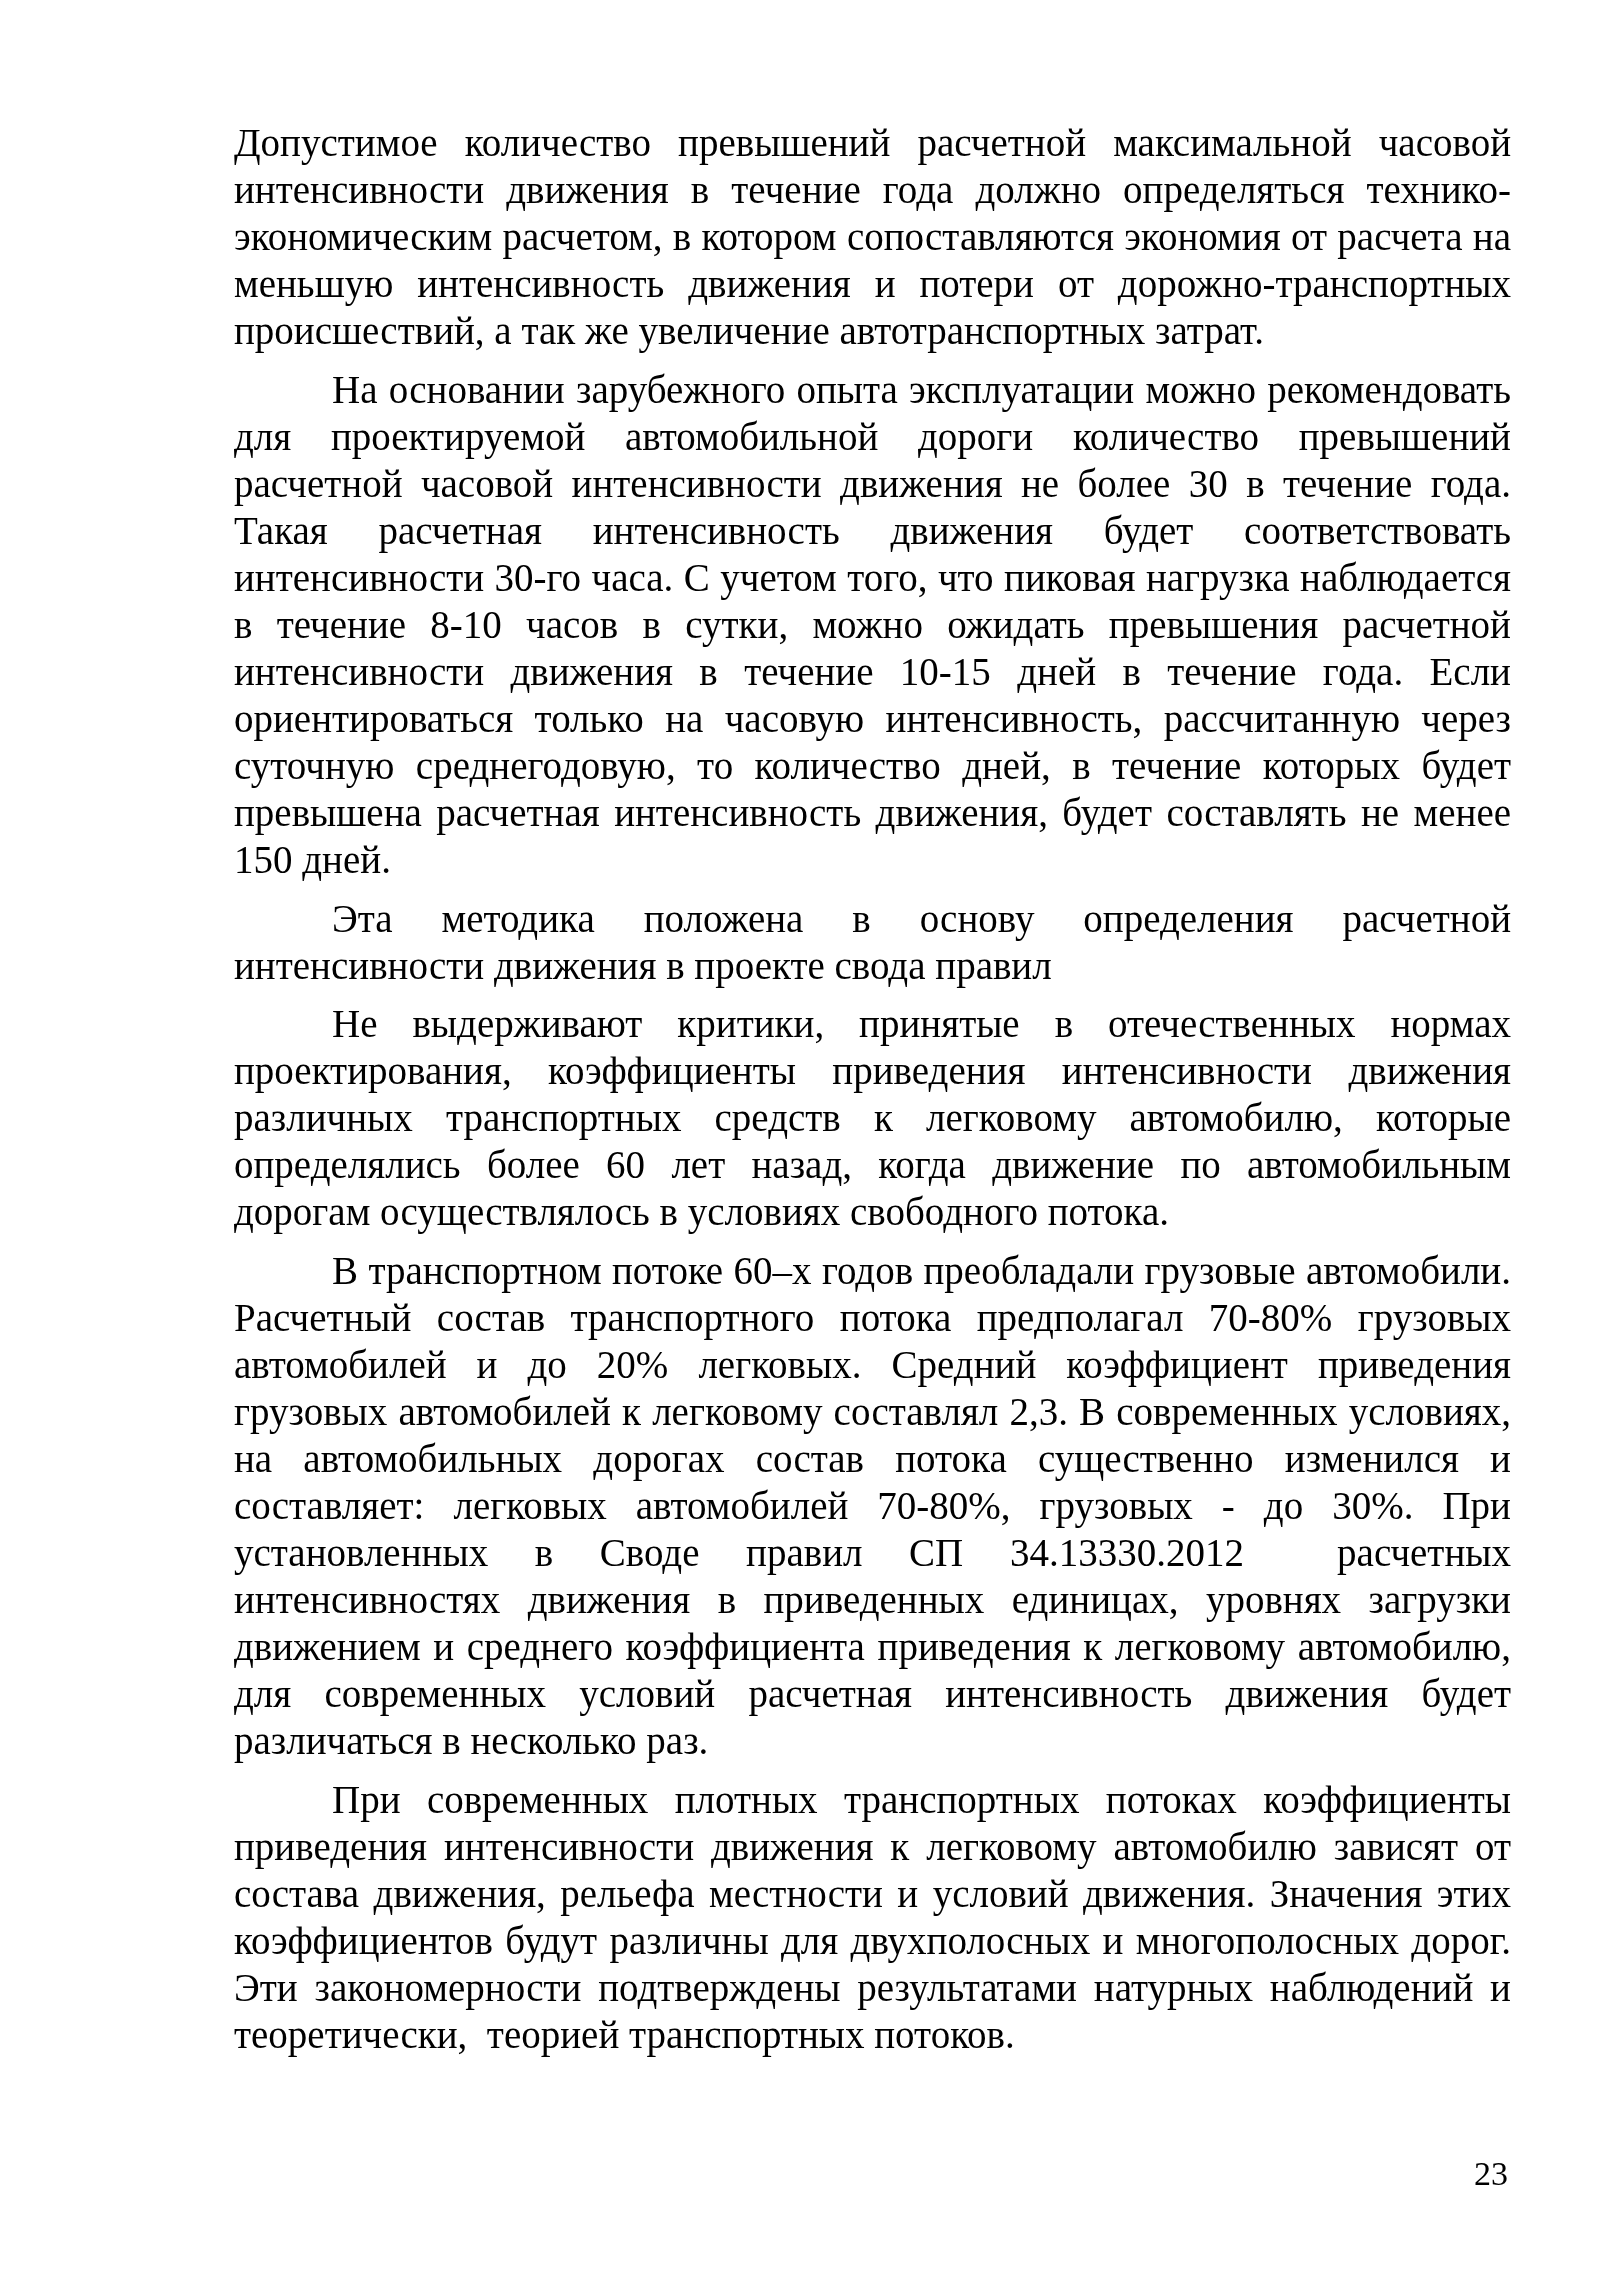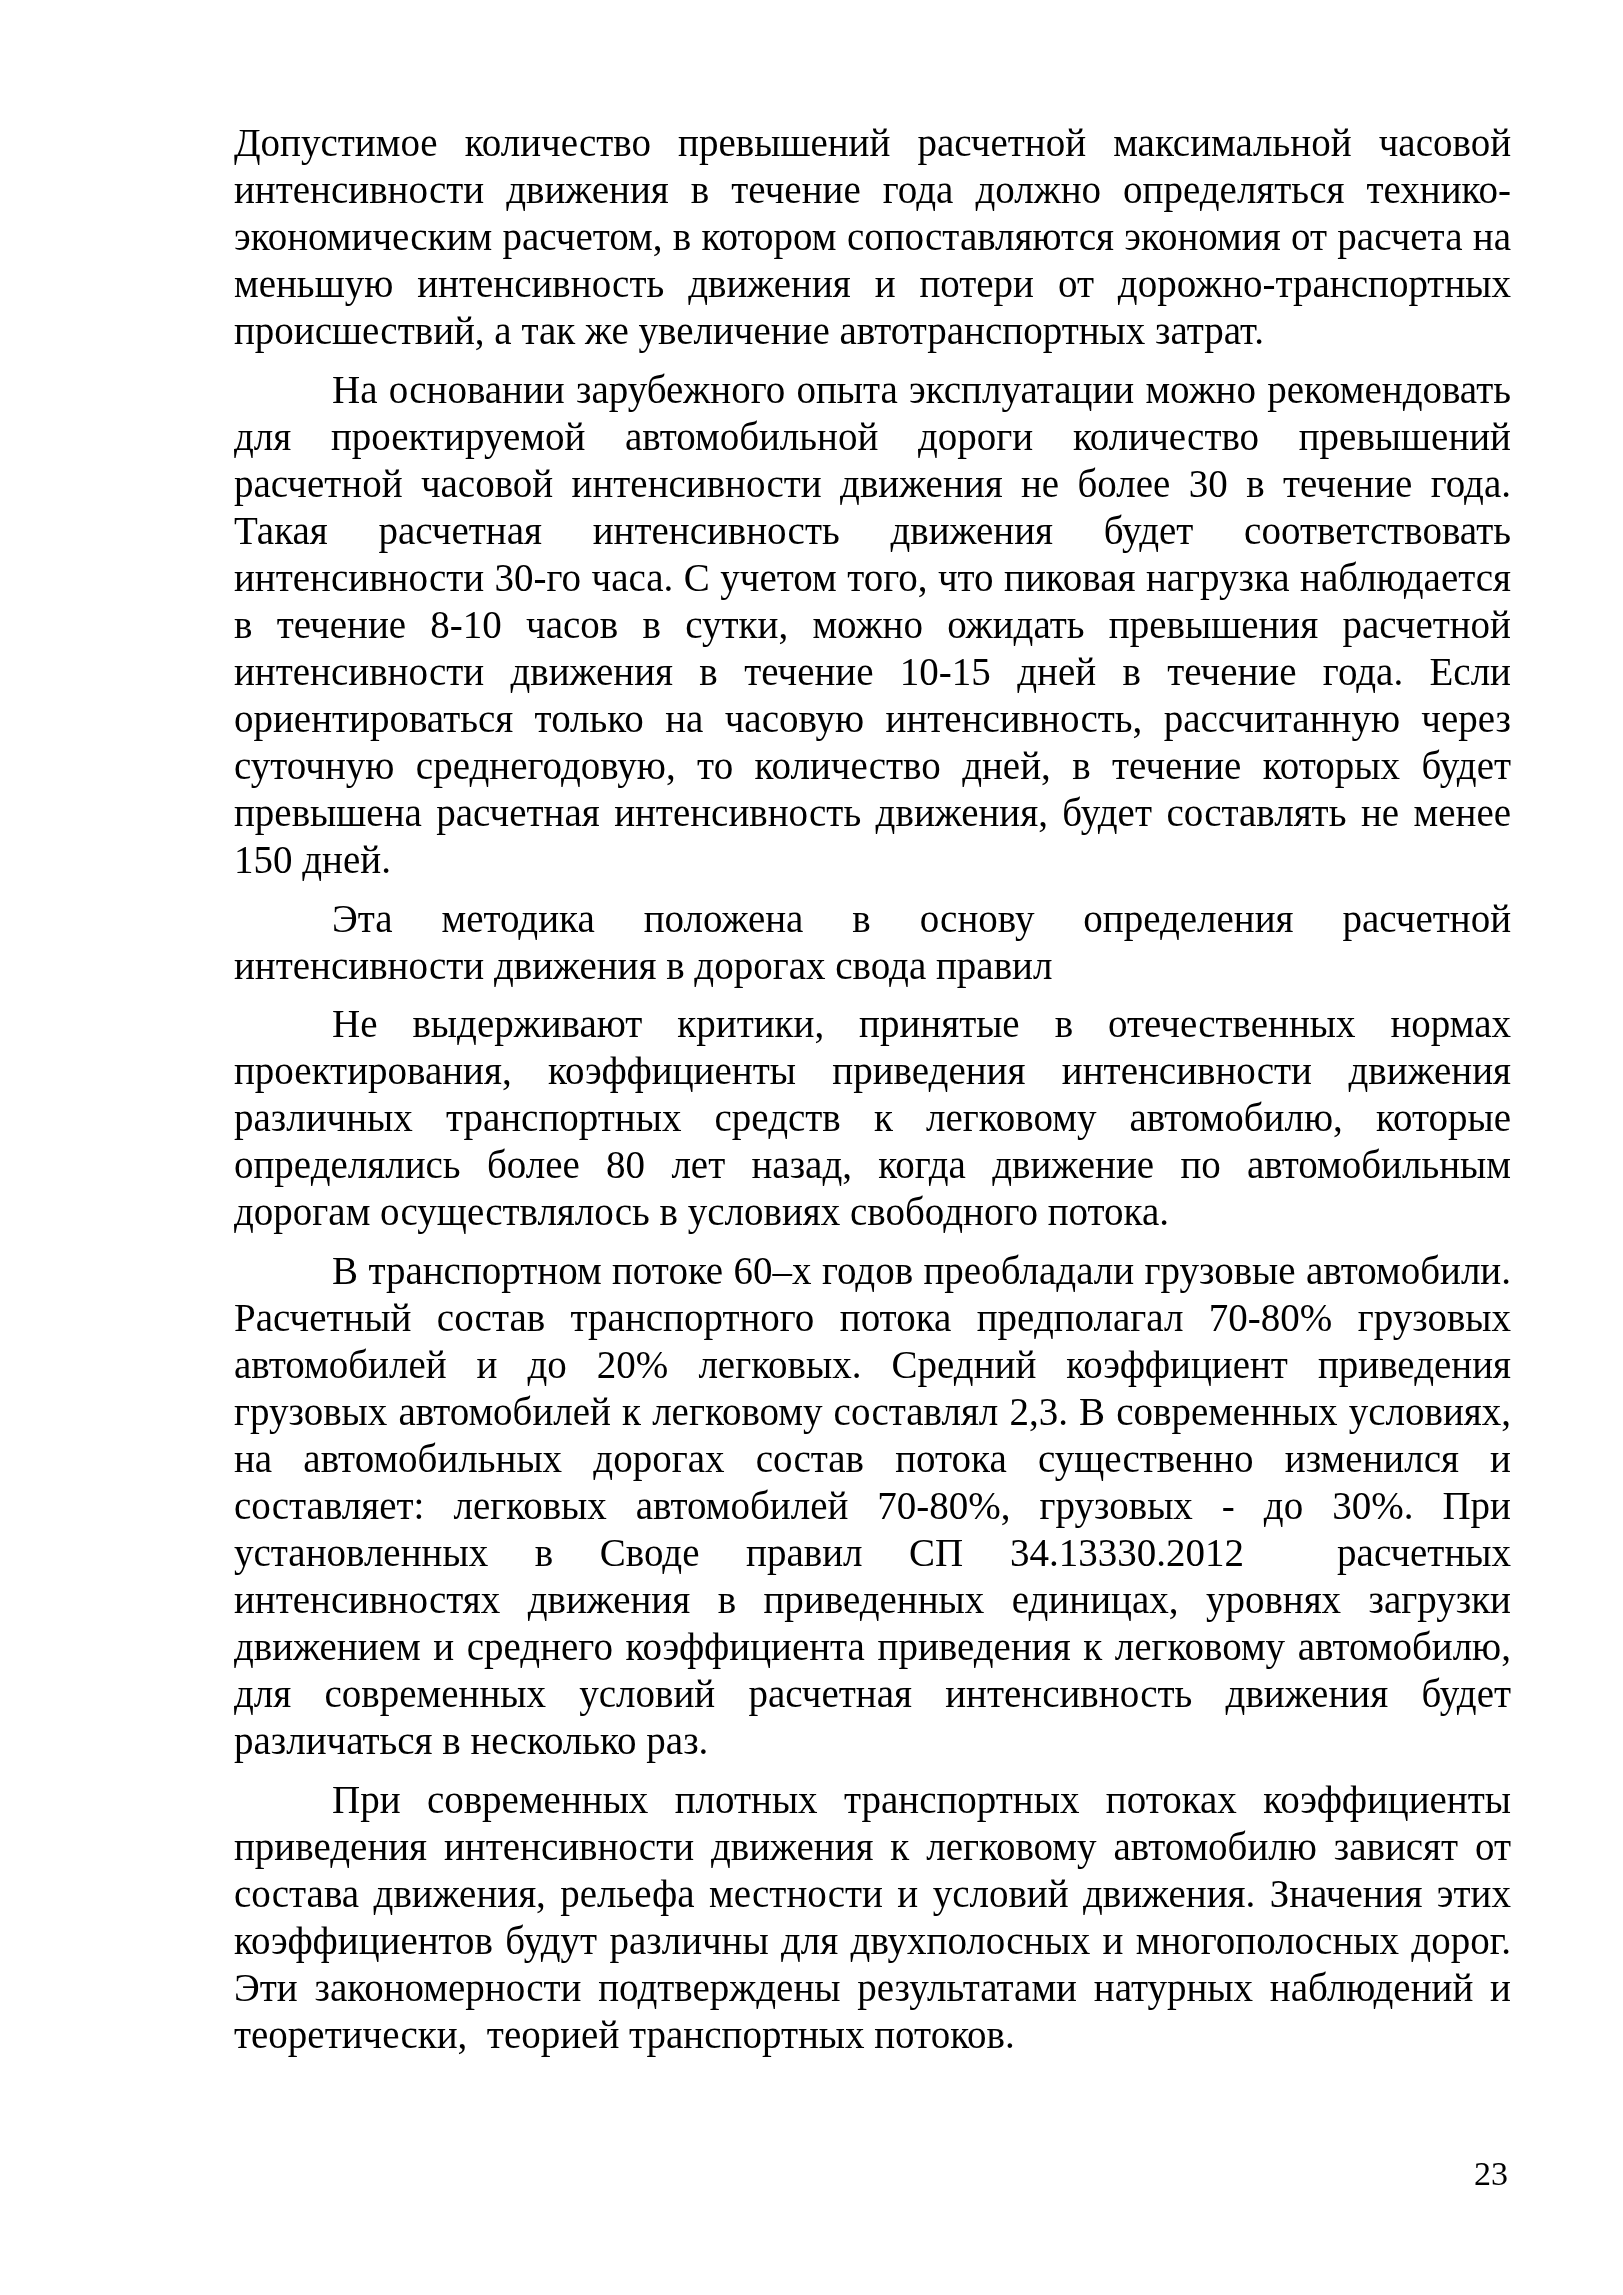--- a/index.html
+++ b/index.html
@@ -39,23 +39,23 @@
   }
 </style>
 </head>
 <body>
 
 <div class="page">
   <p class="first-continuation">Допустимое количество превышений расчетной максимальной часовой интенсивности движения в течение года должно определяться технико-экономическим расчетом, в котором сопоставляются экономия от расчета на меньшую интенсивность движения и потери от дорожно-транспортных происшествий, а так же увеличение автотранспортных затрат.</p>
 
   <p>На основании зарубежного опыта эксплуатации можно рекомендовать для проектируемой автомобильной дороги количество превышений расчетной часовой интенсивности движения не более 30 в течение года. Такая расчетная интенсивность движения будет соответствовать интенсивности 30-го часа. С учетом того, что пиковая нагрузка наблюдается в течение 8-10 часов в сутки, можно ожидать превышения расчетной интенсивности движения в течение 10-15 дней в течение года. Если ориентироваться только на часовую интенсивность, рассчитанную через суточную среднегодовую, то количество дней, в течение которых будет превышена расчетная интенсивность движения, будет составлять не менее 150 дней.</p>
 
-  <p>Эта методика положена в основу определения расчетной интенсивности движения в дорогах свода правил</p>
+  <p>Эта методика положена в основу определения расчетной интенсивности движения в проекте свода правил</p>
 
-  <p>Не выдерживают критики, принятые в отечественных нормах проектирования, коэффициенты приведения интенсивности движения различных транспортных средств к легковому автомобилю, которые определялись более 80 лет назад, когда движение по автомобильным дорогам осуществлялось в условиях свободного потока.</p>
+  <p>Не выдерживают критики, принятые в отечественных нормах проектирования, коэффициенты приведения интенсивности движения различных транспортных средств к легковому автомобилю, которые определялись более 60 лет назад, когда движение по автомобильным дорогам осуществлялось в условиях свободного потока.</p>
 
   <p>В транспортном потоке 60–х годов преобладали грузовые автомобили. Расчетный состав транспортного потока предполагал 70-80% грузовых автомобилей и до 20% легковых. Средний коэффициент приведения грузовых автомобилей к легковому составлял 2,3. В современных условиях, на автомобильных дорогах состав потока существенно изменился и составляет: легковых автомобилей 70-80%, грузовых - до 30%. При установленных в Своде правил СП 34.13330.2012 &nbsp;расчетных интенсивностях движения в приведенных единицах, уровнях загрузки движением и среднего коэффициента приведения к легковому автомобилю, для современных условий расчетная интенсивность движения будет различаться в несколько раз.</p>
 
   <p>При современных плотных транспортных потоках коэффициенты приведения интенсивности движения к легковому автомобилю зависят от состава движения, рельефа местности и условий движения. Значения этих коэффициентов будут различны для двухполосных и многополосных дорог. Эти закономерности подтверждены результатами натурных наблюдений и теоретически, &nbsp;теорией транспортных потоков.</p>
 
 
   <div class="page-number">23</div>
 </div>
 
 

